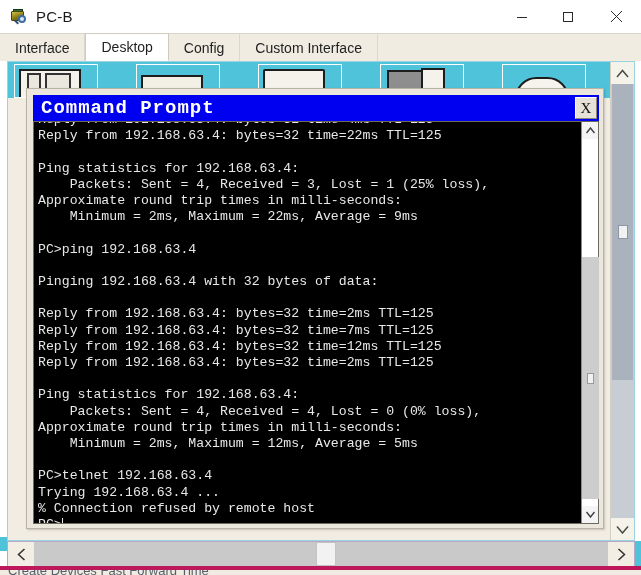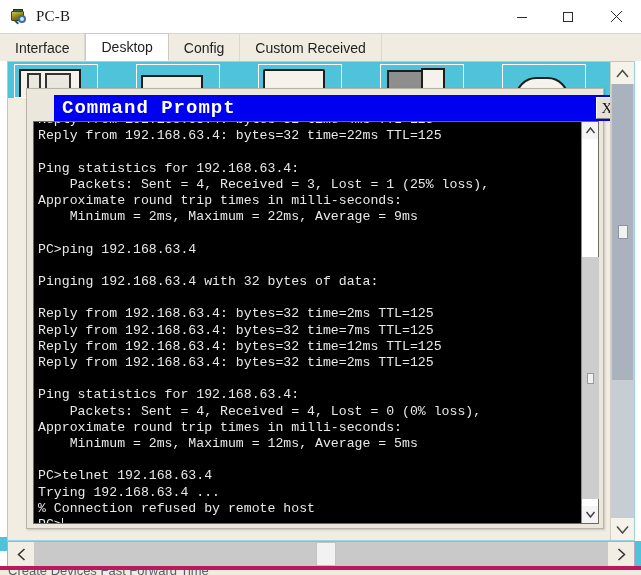--- a/index.html
+++ b/index.html
@@ -40,21 +40,21 @@
   .app-icon .mag {
     position: absolute; left: 8px; top: 7px; width: 8px; height: 8px;
     border: 2px solid #3b6ea5; border-radius: 50%; background: #dce9f5;
   }
   .app-icon .mag-handle {
     position: absolute; left: 4px; top: 13px; width: 5px; height: 2px;
     background: #2a4f78; transform: rotate(45deg);
   }
   .title-text {
     font-size: 15px; color: #1a1a1a; letter-spacing: .2px;
-    font-family: Liberation Serif, serif;
+    font-family: Liberation Sans, sans-serif;
   }
   .win-controls { margin-left: auto; display: flex; height: 33px; }
   .win-btn {
     width: 46px; height: 33px;
     display: flex; align-items: center; justify-content: center;
     color: #2b2b2b;
   }
   .win-btn svg { display: block; }
   .win-btn.close { width: 50px; }
 
@@ -145,21 +145,21 @@
     position: absolute; left: 18px; top: 26px;
     width: 578px; height: 441px;
     background: #ece7dc;
     border: 1px solid #b9b3a6;
     box-shadow: 1px 1px 2px rgba(0,0,0,.18);
   }
   .cmd-titlebar {
     position: absolute; left: 6px; top: 6px;
     width: 566px; height: 26px;
     background: #0000f0;
-    display: flex; align-items: center; margin-left: 21px;
+    display: flex; align-items: center;
   }
   .cmd-title {
     color: #ffffff;
     font-family: "Liberation Mono", monospace;
     font-size: 19px; font-weight: bold;
     letter-spacing: 1px;
     padding-left: 8px;
     white-space: nowrap;
   }
   .cmd-close {
@@ -324,21 +324,21 @@
             <line x1="12" y1="1" x2="1" y2="12" stroke="#2b2b2b" stroke-width="1"></line>
           </svg>
       </div>
     </div>
   </div>
 
   <div class="tabstrip">
     <div class="tab">Interface</div>
     <div class="tab active">Desktop</div>
     <div class="tab">Config</div>
-    <div class="tab">Custom Received</div>
+    <div class="tab">Custom Interface</div>
   </div>
 
   <div class="edge-left"></div>
 
   <div class="desktop-panel">
 
     <div class="desktop-wall"></div>
 
     <div class="icon-row">
       <div class="dicon">

